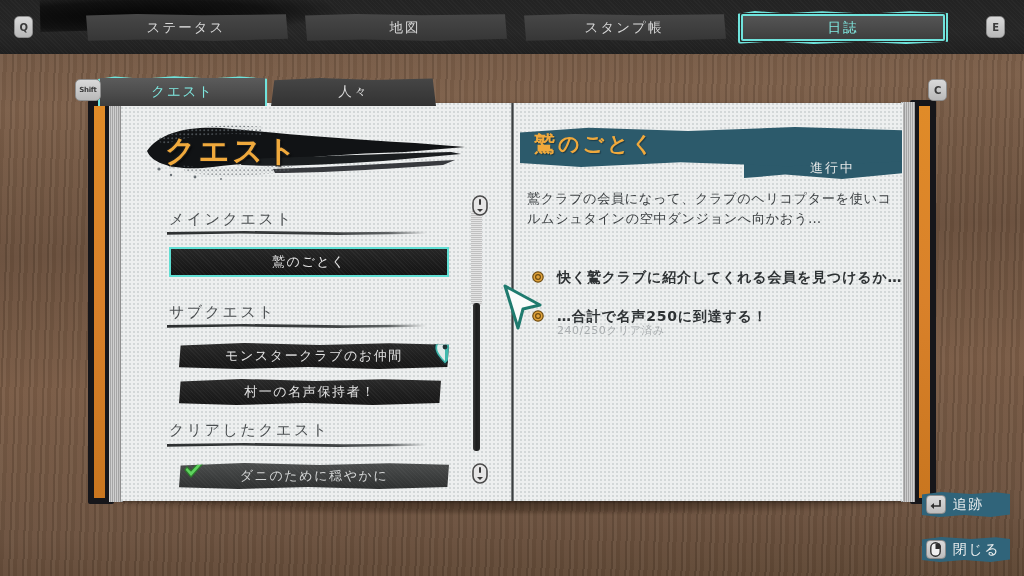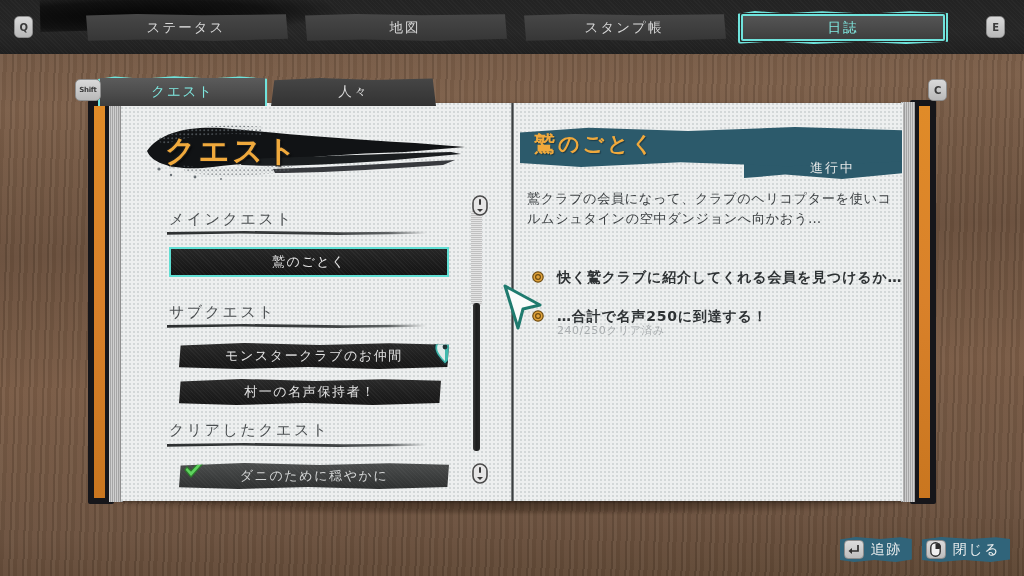--- a/index.html
+++ b/index.html
@@ -341,22 +341,23 @@
   .cursor-arrow {
     position: absolute; left: 502px; top: 283px;
     width: 42px; height: 48px;
     z-index: 60;
     pointer-events: none;
   }
 
   
   .bottombar {
     position: absolute; right: 14px; bottom: 14px;
-    display: flex; gap: 10px;
+    display: flex; gap: 20px;
     z-index: 50;
+    flex-direction: column;
   }
   .hint-btn {
     height: 25px;
     display: flex; align-items: center;
     padding: 0 10px 0 4px;
     gap: 7px;
     background: #30647a;
     clip-path: polygon(0% 10%, 22% 0%, 56% 8%, 84% 1%, 100% 8%, 100% 90%, 78% 100%, 48% 92%, 20% 100%, 0% 92%);
   }
   .hint-label {

